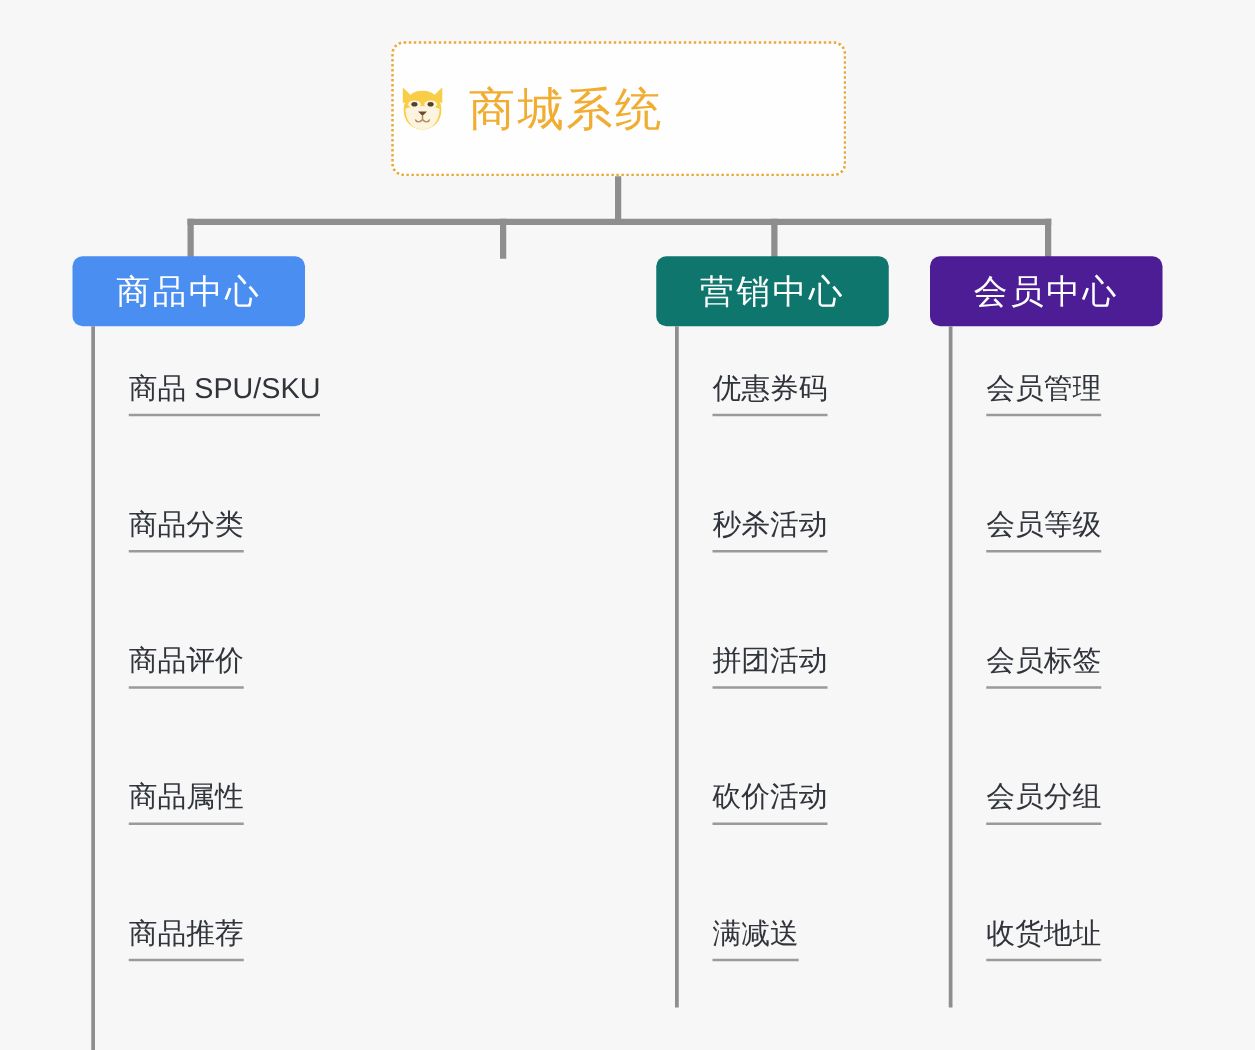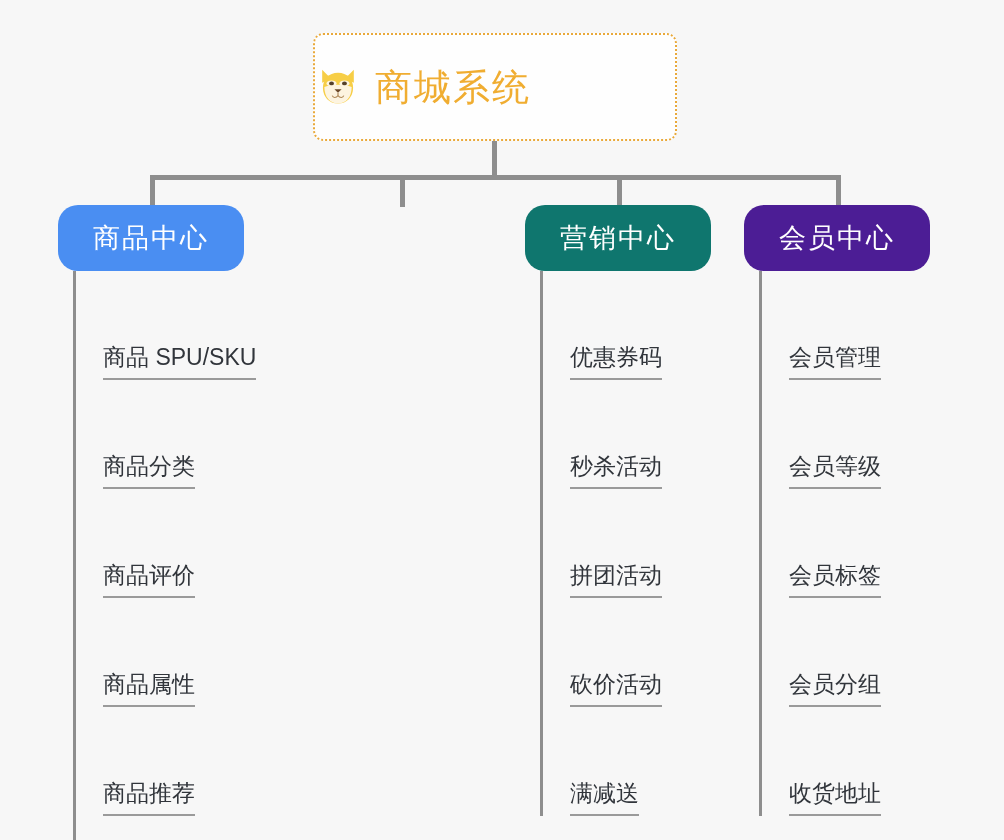--- a/index.html
+++ b/index.html
@@ -81,22 +81,22 @@
     position: absolute;
     top: 205px;
   }
   .col-0 { left: 58px;  width: 186px; }
   .col-1 { left: 308px; width: 186px; }
   .col-2 { left: 525px; width: 186px; }
   .col-3 { left: 744px; width: 186px; }
 
   .cat-box {
     width: 100%;
-    height: 66px;
-    border-radius: 20px;
+    height: 56px;
+    border-radius: 8px;
     display: flex;
     align-items: center;
     justify-content: center;
     box-sizing: border-box;
   }
   .cat-label {
     color: #ffffff;
     font-size: 27px;
     letter-spacing: 2px;
     line-height: 1;
@@ -109,21 +109,21 @@
     margin-left: 15px;
     padding-left: 0;
     border-left: 3px solid #8e8e8e;
     padding-top: 0;
   }
 
   .child-item {
     position: relative;
     height: 109px;
     display: flex;
-    align-items: flex-end;
+    align-items: center;
     padding-left: 27px;
     box-sizing: border-box;
   }
   .child-label {
     display: inline-block;
     font-size: 23px;
     color: #31353b;
     line-height: 1.1;
     padding-bottom: 8px;
     border-bottom: 2px solid #9a9a9a;

